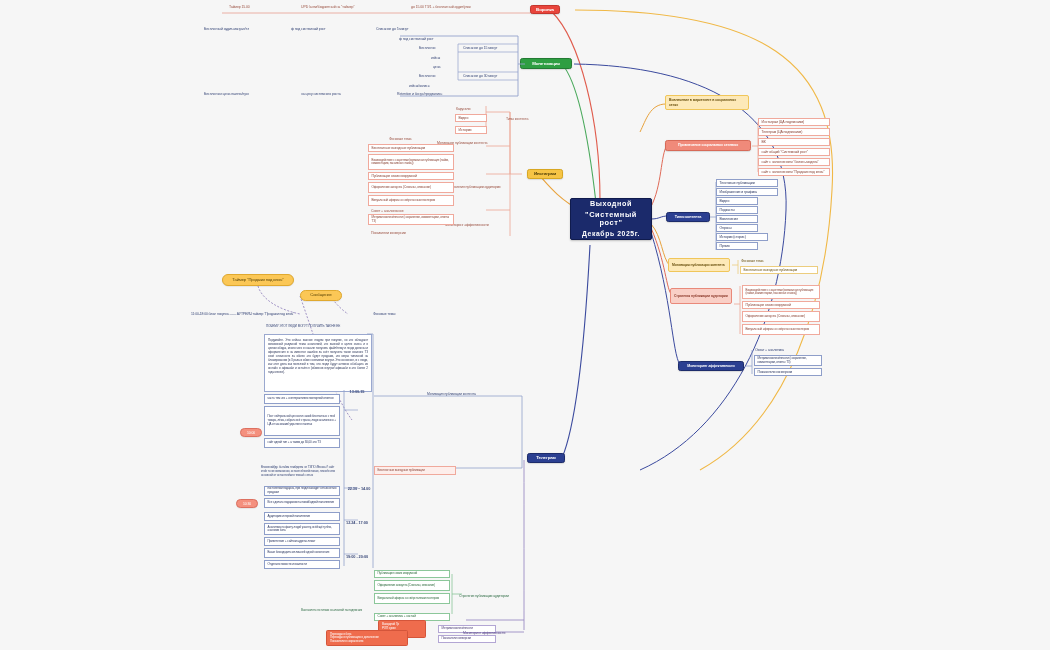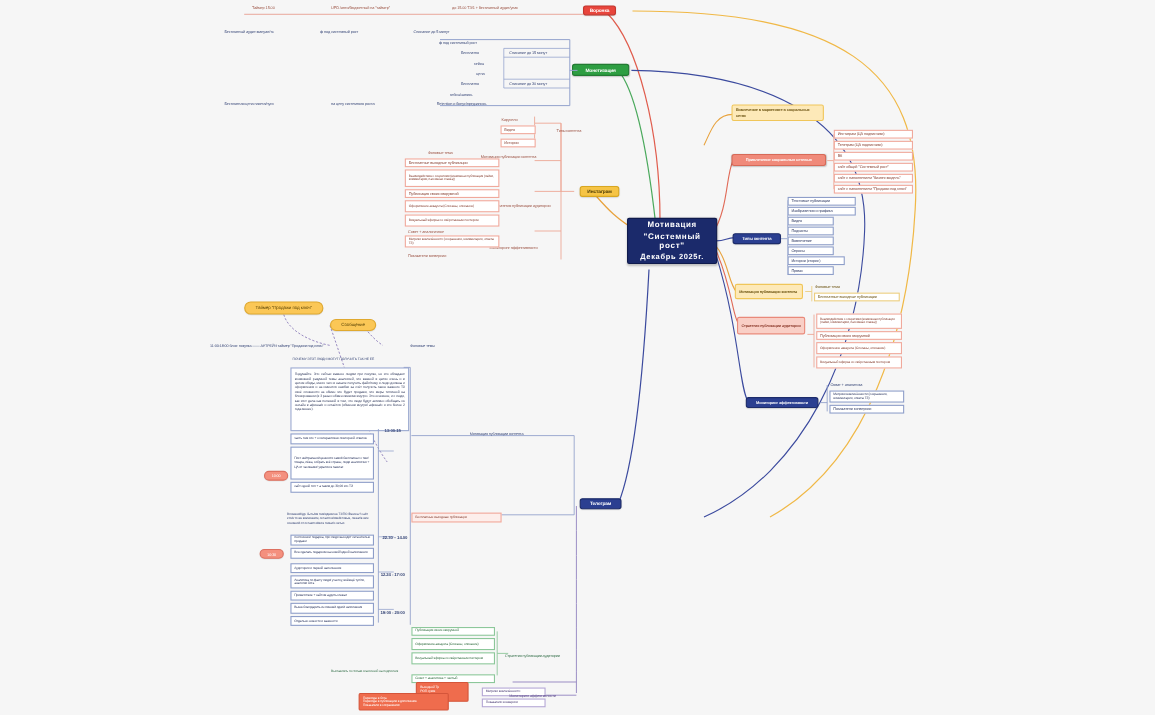--- a/index.html
+++ b/index.html
@@ -163,21 +163,21 @@
       <path d="M330 296 C 336 304, 342 310, 348 314" stroke="#8a7ab8" stroke-width="0.8" stroke-dasharray="2 1.6"></path>
       <path d="M300 296 C 312 330, 330 390, 352 420" stroke="#8a7ab8" stroke-width="0.8" stroke-dasharray="2 1.6"></path>
 
       <path d="M524 460 C 524 520, 524 580, 524 630" stroke="#9b8dc4" stroke-width="0.9"></path>
       <path d="M466 632 L 524 632" stroke="#9b8dc4" stroke-width="0.9"></path>
       <path d="M466 620 L 524 620" stroke="#9b8dc4" stroke-width="0.9"></path>
     </g>
   </svg>
 
   <div class="nd central" style="left:570px;top:198px;width:82px;height:42px;">
-    <div class="l1">Мотивация</div>
+    <div class="l1">Выходной</div>
     <div class="l2">"Системный рост"</div>
     <div class="l3">Декабрь 2025г.</div>
   </div>
 
   <div class="nd chip red" style="left:530px;top:5px;width:30px;height:9px;">Воронка</div>
   <div class="nd txt rd" style="left:228px;top:4px;width:52px;height:7px;">Таймер 15.00</div>
   <div class="nd txt rd" style="left:300px;top:4px;width:92px;height:7px;">UPD /анти/бюджетный на "таймер"</div>
   <div class="nd txt rd" style="left:410px;top:4px;width:106px;height:7px;">до 15.00 ТЗ/1 + бесплатный аудит/упак</div>
   <svg style="position:absolute;left:220px;top:9px;width:320px;height:8px;">
     <path d="M2 4 L 310 4" stroke="#e9a79b" stroke-width="0.9" fill="none"></path>

